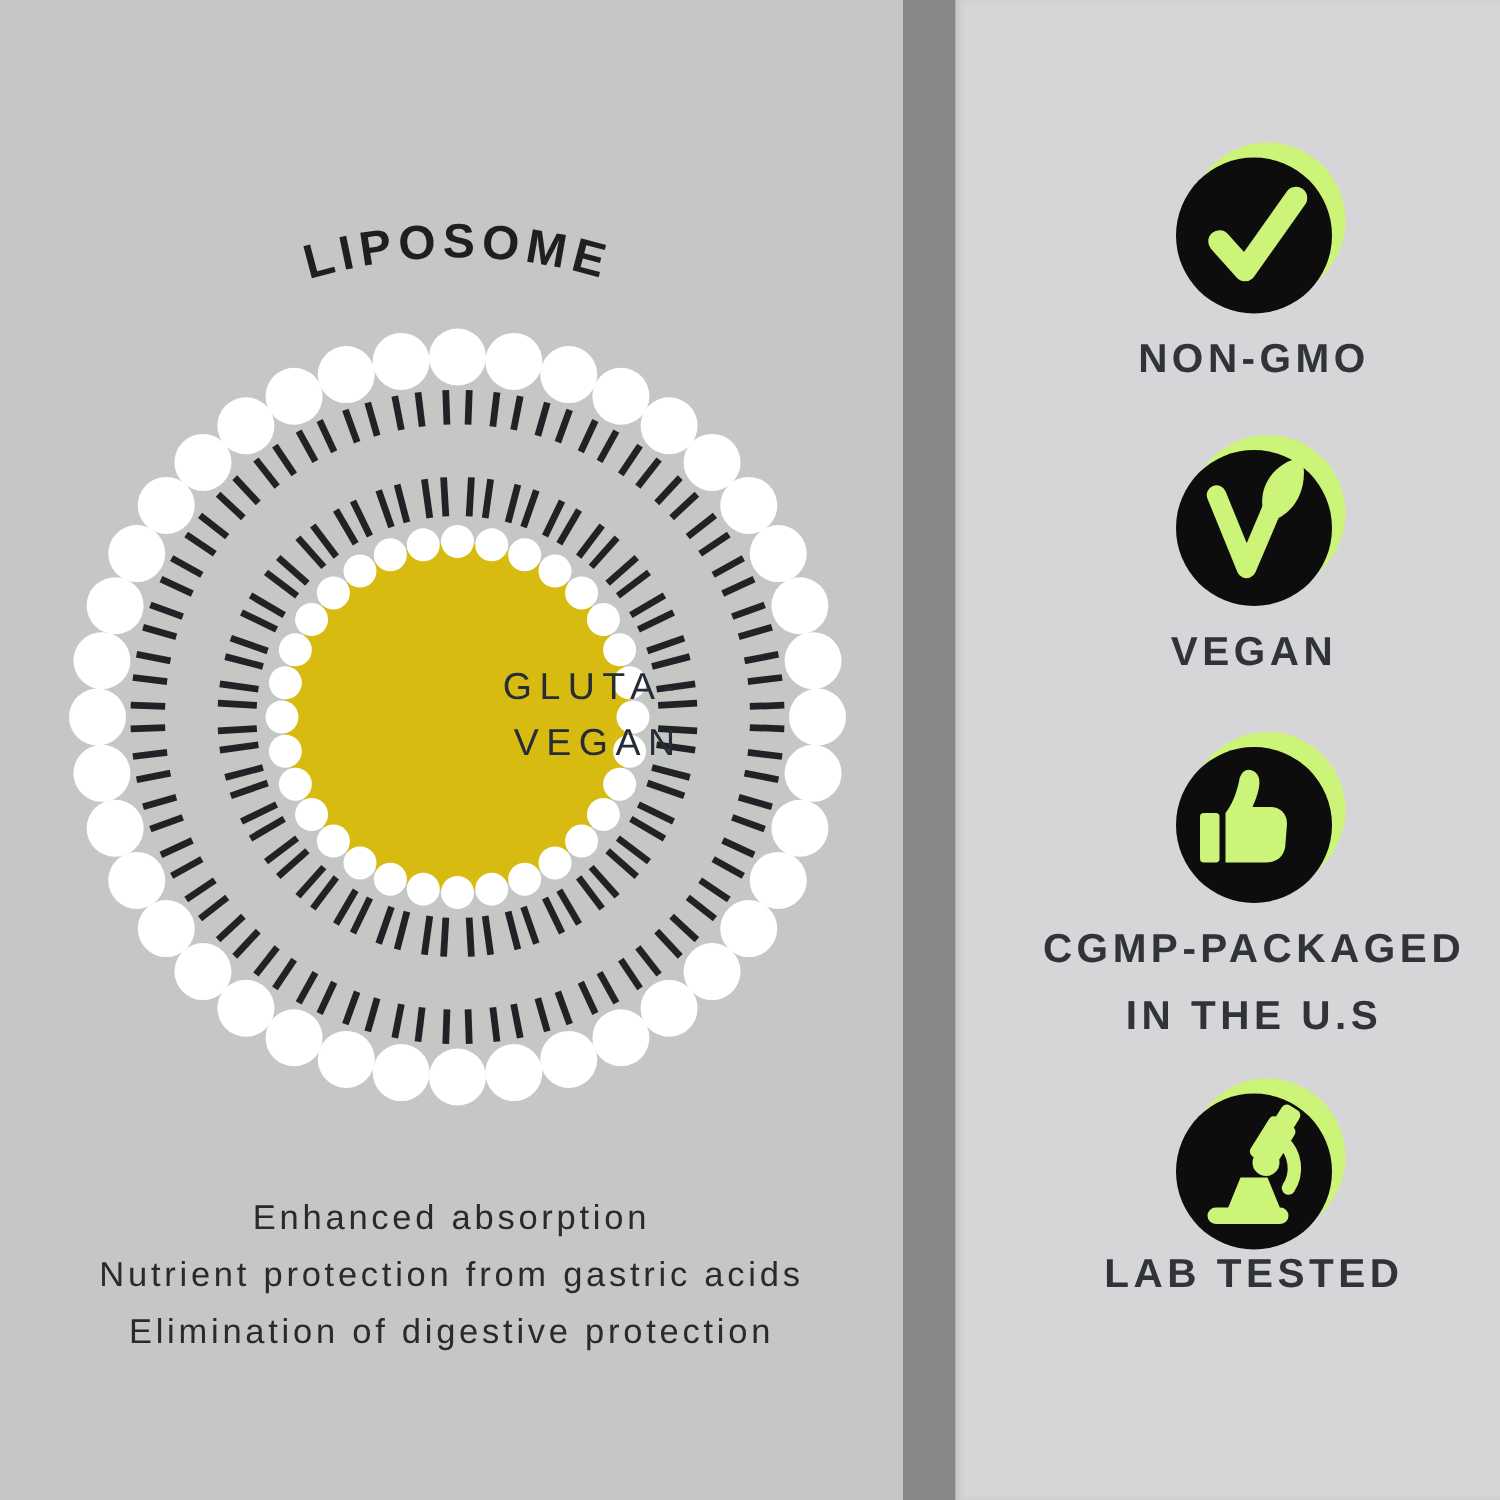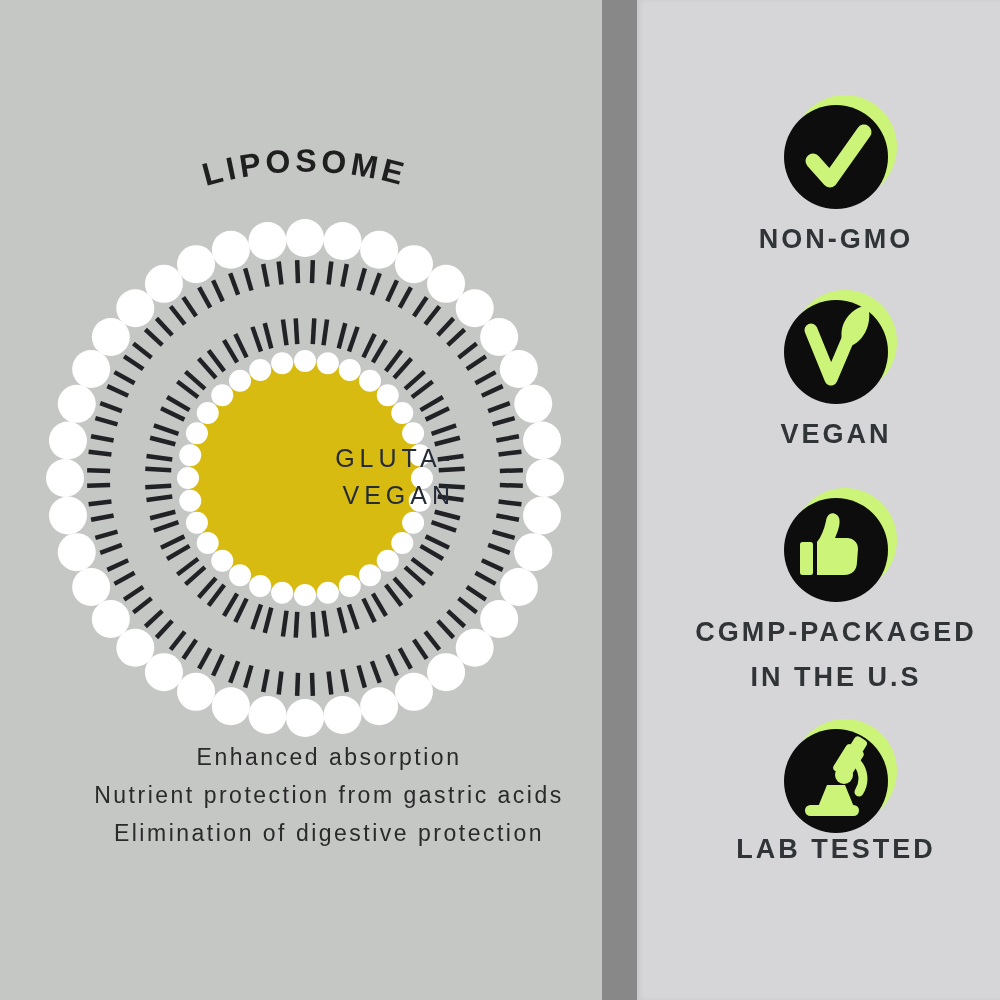--- a/index.html
+++ b/index.html
@@ -8,22 +8,22 @@
 
   .left-panel{position:absolute; left:0; top:0; width:602px; height:1000px; background:var(--left-bg,#c5c7c5);}
   .right-panel{position:absolute; left:637px; top:0; width:398px; height:1000px; background:var(--right-bg,#d6d6d8); box-shadow: inset 3px 0 4px rgba(0,0,0,0.07);}
 
   .lipo-svg{position:absolute; left:0; top:0;}
   .arc-title{fill:var(--title-text,#1f1f1f); font-family:"Liberation Sans", sans-serif; font-weight:700; font-size:32px; letter-spacing:4px;}
 
   .core-label{position:absolute; left:155px; top:440px; width:300px; text-align:right;
     font-size:25px; font-weight:400; letter-spacing:5px; line-height:37px; color:var(--core-text,#262b38);}
 
-  .benefits{position:absolute; left:0; top:738px; width:602px; text-align:center;
-    color:var(--benefit-text,#2a2a2a); font-size:23px; font-weight:500; letter-spacing:2.5px;padding-left:28px;}
+  .benefits{position:absolute; left:0; top:792px; width:602px; text-align:center;
+    color:var(--benefit-text,#2a2a2a); font-size:23px; font-weight:500; letter-spacing:2.5px;}
   .benefit-line{line-height:38px;}
 
   .badge{position:absolute; left:0; width:398px;}
   .badge-icon-wrap{position:relative; width:104px; height:104px; margin:0 auto;}
   .accent-circle{position:absolute; left:9px; top:-10px; width:104px; height:104px; border-radius:50%;
     background:var(--badge-green,#ccf478);}
   .badge-circle{position:absolute; left:0; top:0; width:104px; height:104px; border-radius:50%;
     background:var(--badge-black,#0d0d0d);}
   .badge-circle svg{position:absolute; left:0; top:0;}
   .ic-fill{fill:var(--badge-green,#ccf478);}

